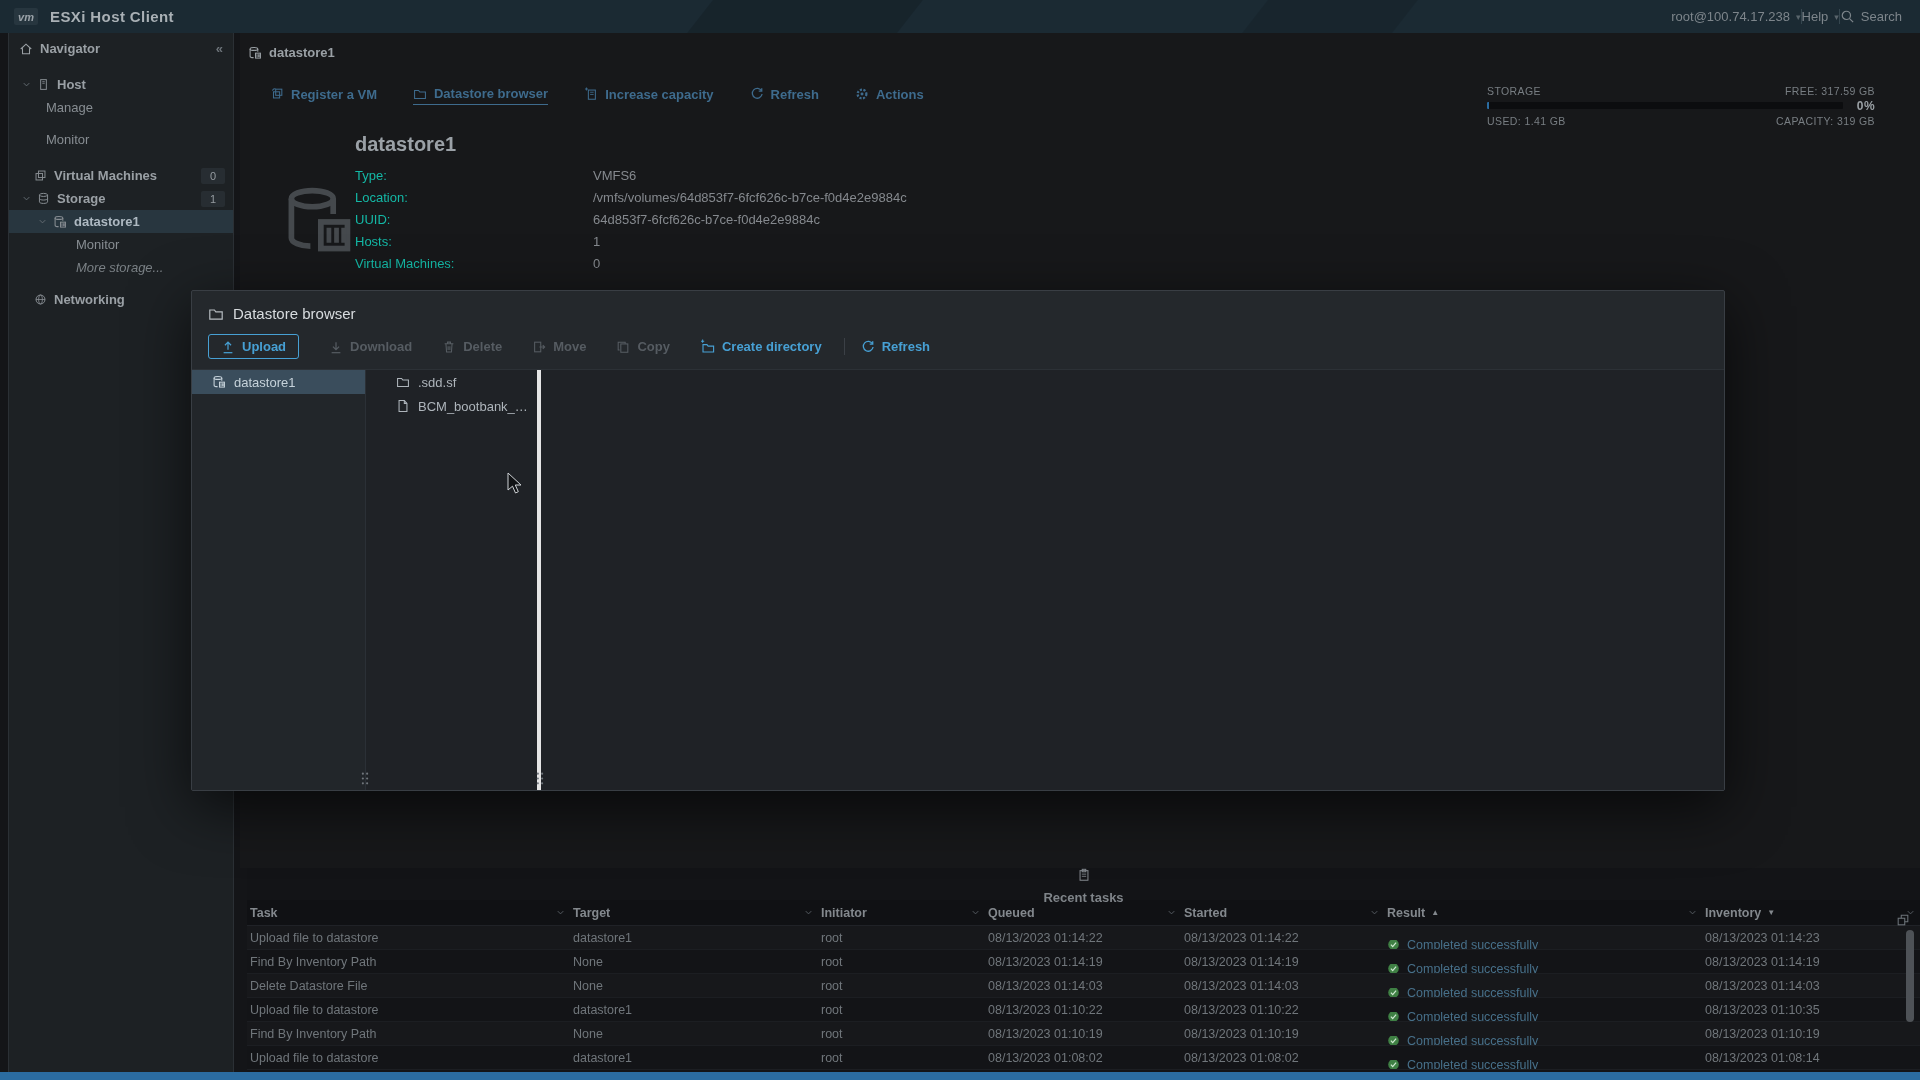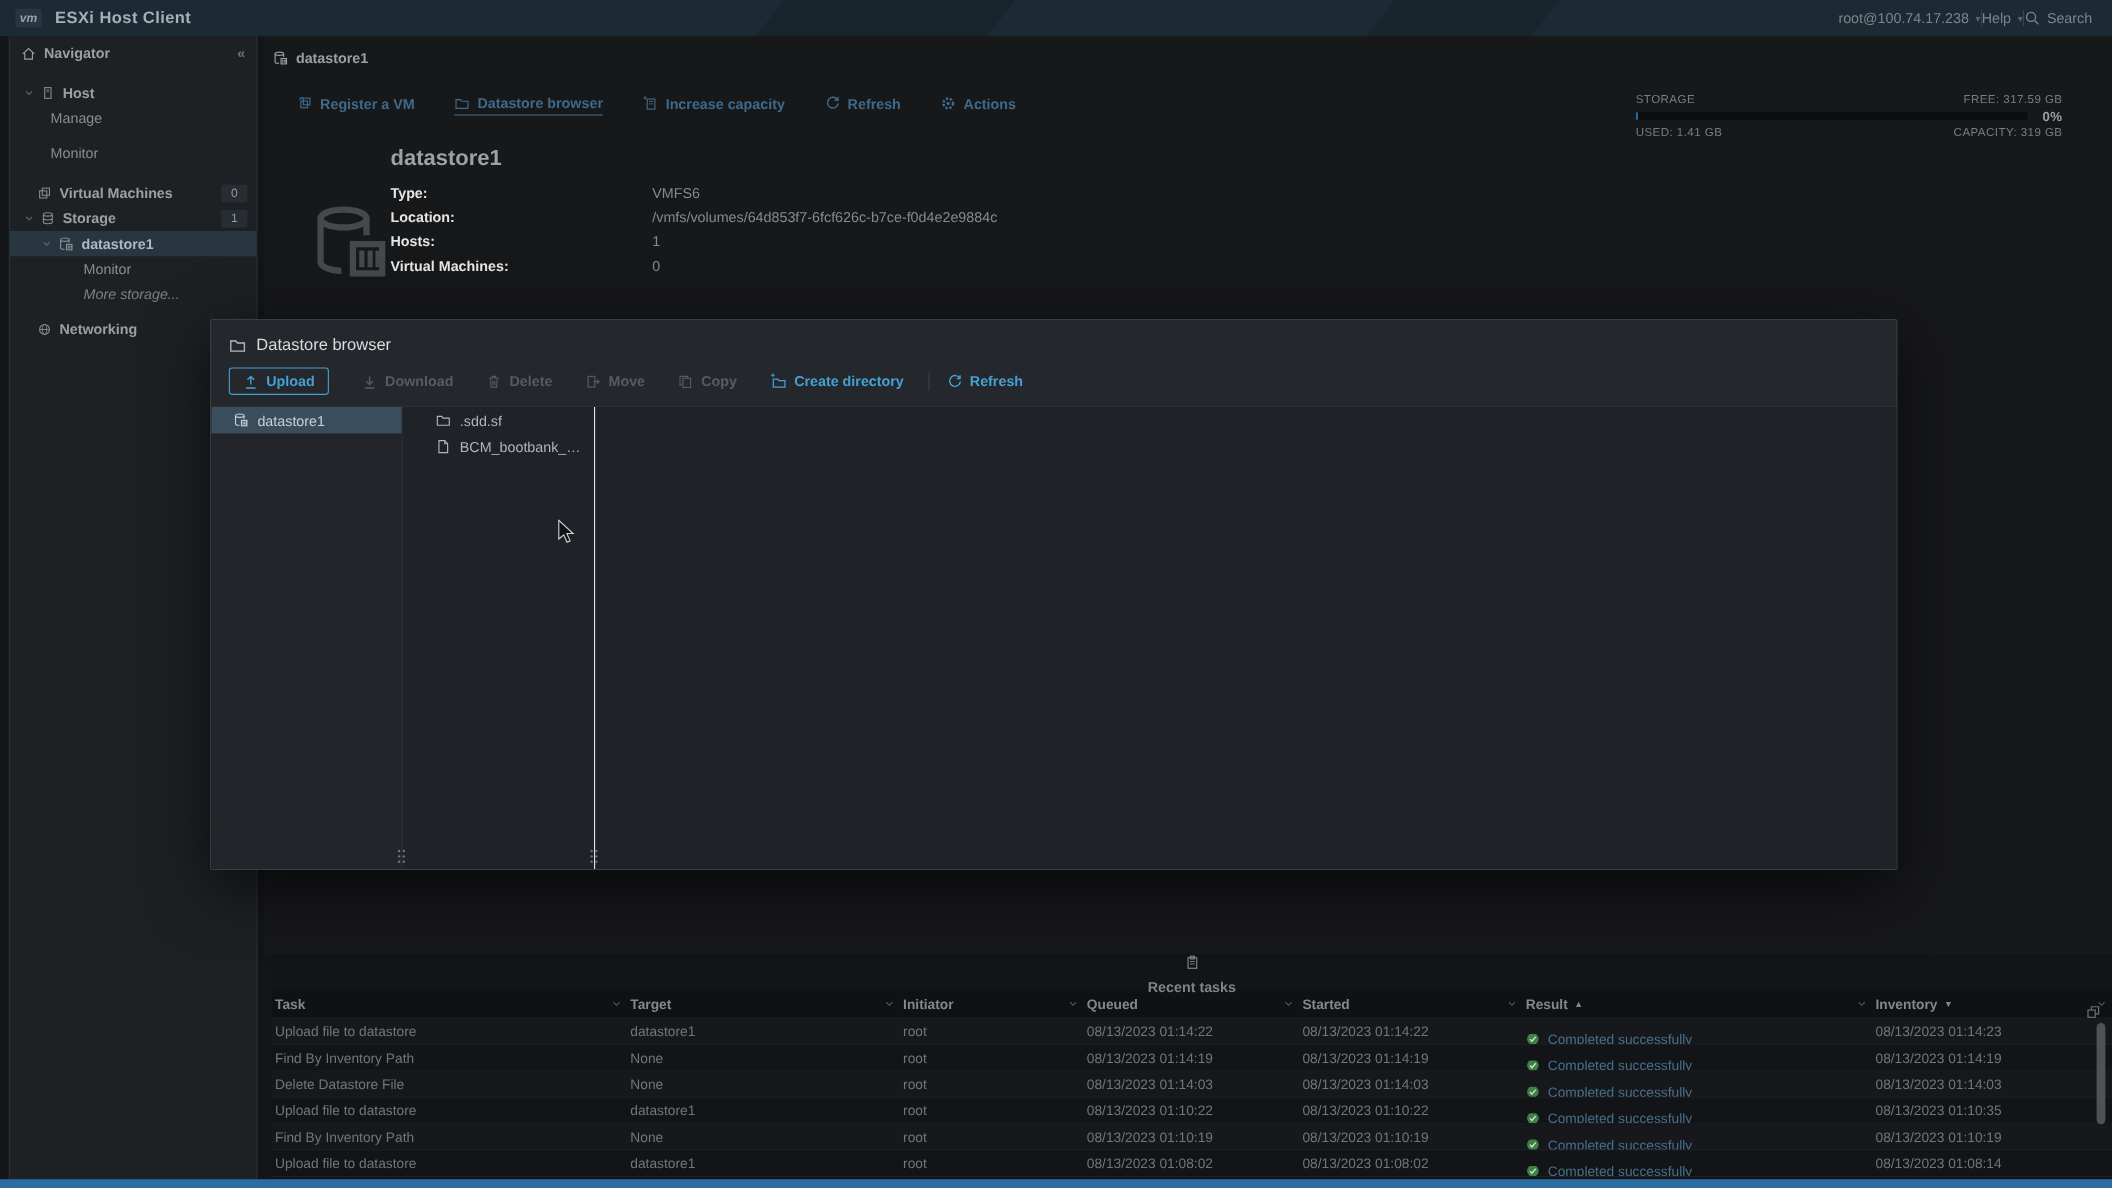--- a/index.html
+++ b/index.html
@@ -64,21 +64,21 @@
     height:15px; }
   .meter .pct { font-size:12px; font-weight:700; color:#9aa0a5; }
   .meter-bar { flex:1; height:7px; background:#0c0d0f; border-radius:1px;
     margin-right:14px; position:relative; overflow:hidden; }
   .meter-fill { position:absolute; left:0; top:0; bottom:0; background:#2b6ca1; }
   .info-icon { position:absolute; left:40px; top:150px; color:#45494d; }
   .info-name { position:absolute; left:115px; top:100px; font-size:20px;
     color:#9ba1a7; font-weight:700; }
   .info-rows { position:absolute; left:115px; top:131px; font-size:13px; }
   .info-row { display:flex; height:22px; align-items:center; }
-  .info-row .l { width:238px; color:#e5e5e5;font-weight:bold; }
+  .info-row .l { width:238px; color:#14b8a6; }
   .info-row .v { color:#85898e; }
 
   
   .tasks { position:absolute; left:247px; right:0; top:868px; bottom:8px;
     background:#131417; font-size:12.5px; color:#70767b; overflow:hidden; }
   .t-head { height:32px; display:flex; align-items:center; gap:8px; padding:0 10px;
     color:#7f8489; font-weight:700; font-size:13px;flex-direction:column; }
   .t-max { margin-left:auto; color:#6d7artifacts; color:#6d747a; cursor:pointer; }
   .t-grid { display:grid; grid-template-columns:323px 248px 167px 196px 203px 318px 1fr; }
   .t-cols { background:#101114; height:26px; color:#83888d; font-weight:700;
@@ -109,21 +109,21 @@
   .d-btn.primary { border:1px solid #47a0d4; border-radius:3px; padding:4px 12px;
     color:#47a0d4; }
   .d-btn.link { color:#47a0d4; }
   .d-btn.disabled { color:#565c62; cursor:default; }
   .d-sep { width:1px; height:17px; background:#3b4046; margin:0 16px 0 -8px; }
   .browser { position:relative; flex:1; background:#1f2226; border-top:1px solid #2c3136;
     overflow:hidden; font-size:13px; }
   .bcol1 { position:absolute; left:0; top:0; bottom:0; width:174px; background:#22262a;
     border-right:1px solid #2b3036; }
   .bcol2 { position:absolute; left:174px; top:0; bottom:0; width:175px;
-    border-right:1px solid #e5e5e5; }
+    border-right:4px solid #e5e5e5; }
   .b-item { height:24px; display:flex; align-items:center; gap:8px; color:#aeb5bb;
     cursor:pointer; }
   .b-item.sel { background:#3a4d5c; color:#c6d2da; }
   .bcol1 .b-item { padding-left:20px; }
   .bcol2 .b-item { padding-left:30px; }
   .grip { position:absolute; bottom:4px; color:#70767c; }
   .g1 { left:167px; } .g2 { left:342px; }
   .d-status { height:31px; border-top:1px solid #33383e; display:flex; align-items:center;
     gap:11px; padding:0 14px; color:#aab1b7; font-size:13px; }
   .d-footer { height:46px; position:relative; }
@@ -403,20 +403,24 @@
   <div class="info-rows">
     <div class="info-row">
       <span class="l">Type:</span>
       <span class="v">VMFS6</span>
     </div>
     <div class="info-row">
       <span class="l">Location:</span>
       <span class="v">/vmfs/volumes/64d853f7-6fcf626c-b7ce-f0d4e2e9884c</span>
     </div>
     <div class="info-row">
+      <span class="l">UUID:</span>
+      <span class="v">64d853f7-6fcf626c-b7ce-f0d4e2e9884c</span>
+    </div>
+    <div class="info-row">
       <span class="l">Hosts:</span>
       <span class="v">1</span>
     </div>
     <div class="info-row">
       <span class="l">Virtual Machines:</span>
       <span class="v">0</span>
     </div>
   </div>
 </div>
 

